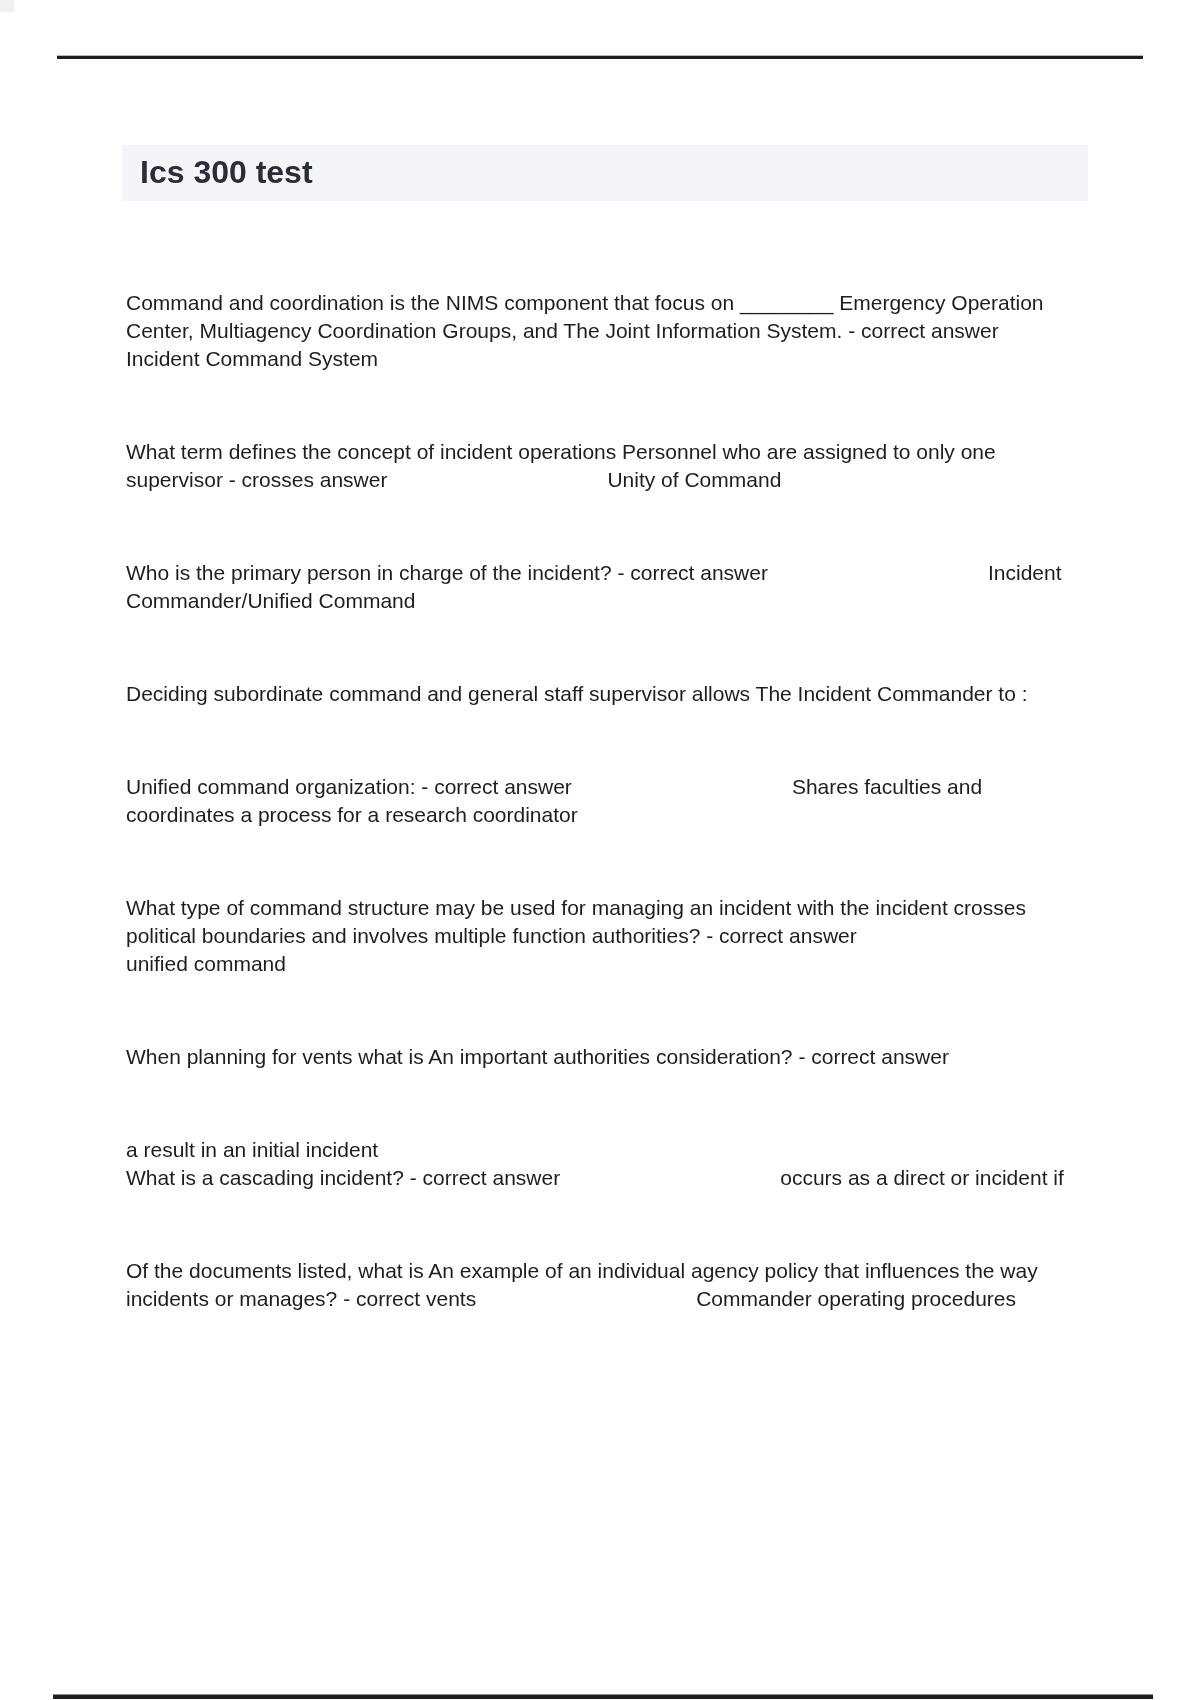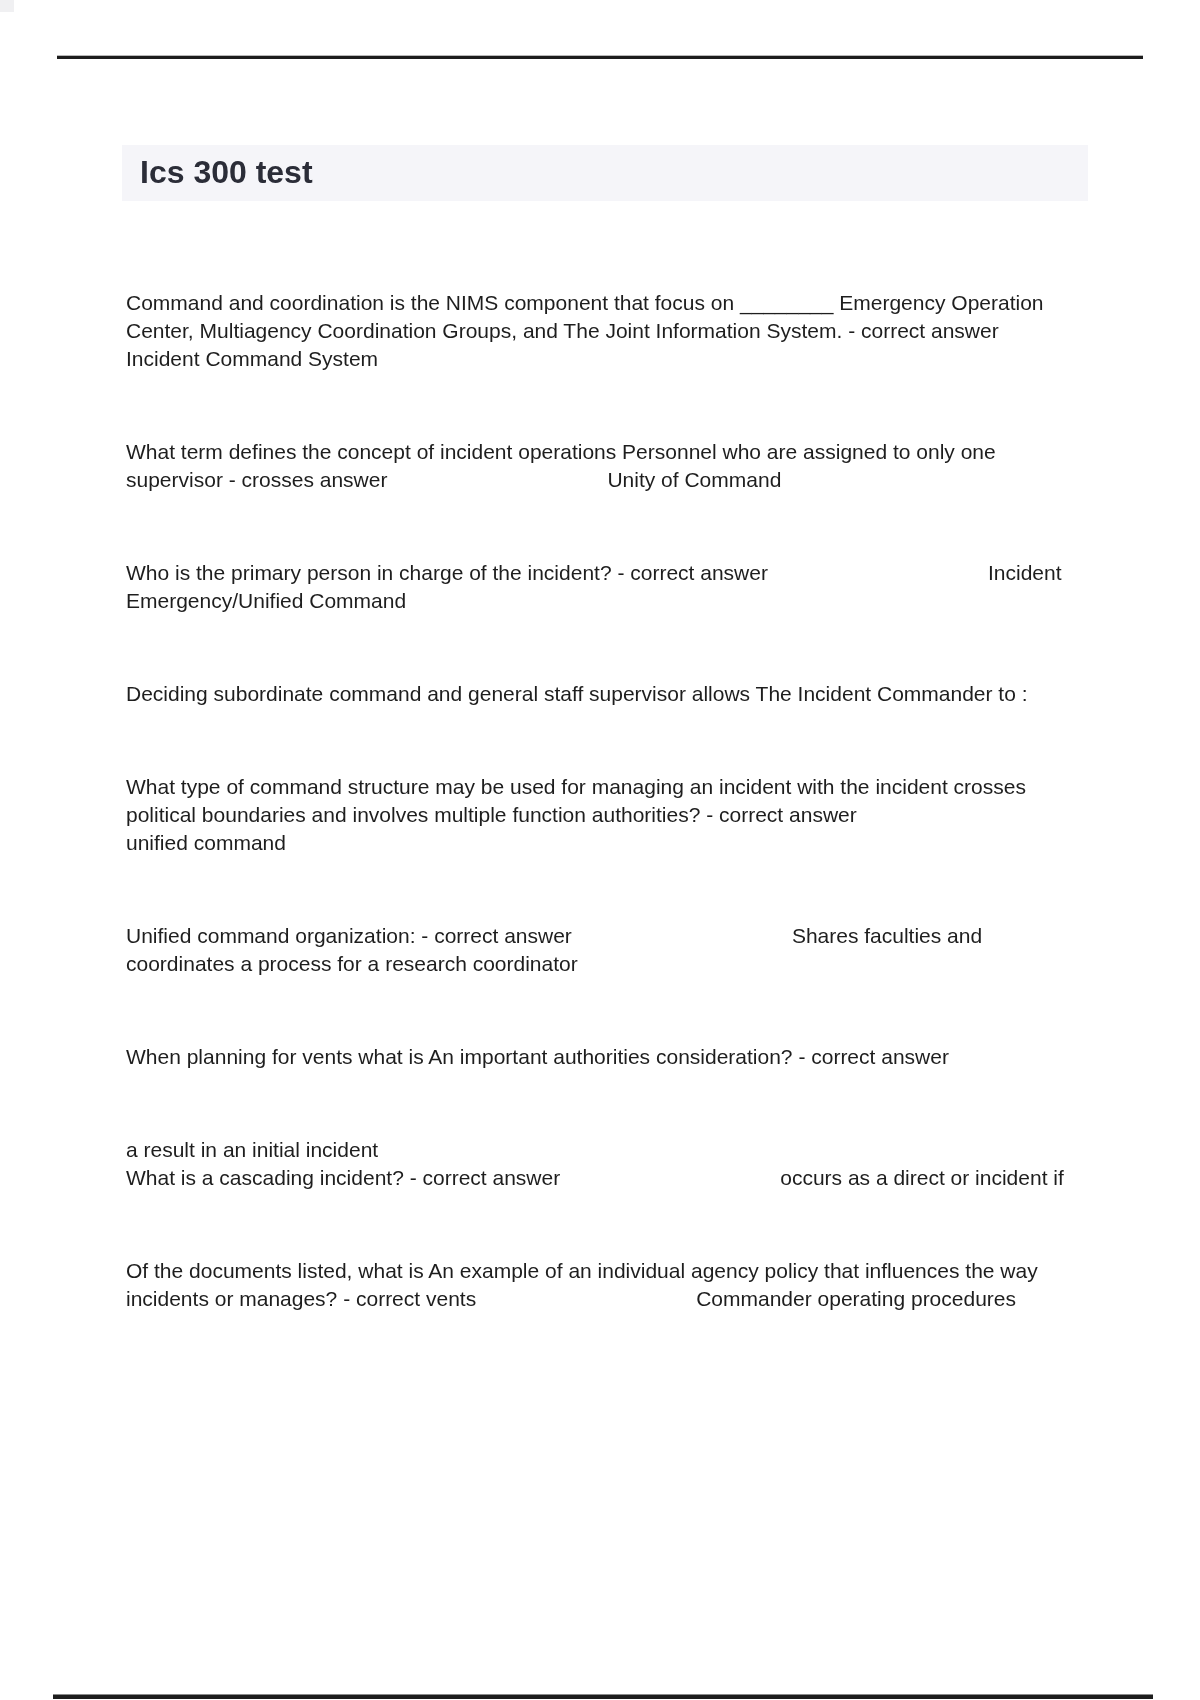--- a/index.html
+++ b/index.html
@@ -94,33 +94,33 @@
         <div class="line"><span>Command and coordination is the NIMS component that focus on ________ Emergency Operation</span></div>
         <div class="line"><span>Center, Multiagency Coordination Groups, and The Joint Information System. - correct answer</span></div>
         <div class="line"><span>Incident Command System</span></div>
       </div>
       <div class="para">
         <div class="line"><span>What term defines the concept of incident operations Personnel who are assigned to only one</span></div>
         <div class="line"><span>supervisor - crosses answer</span><span class="tab-gap" style="width: 220px;"></span><span>Unity of Command</span></div>
       </div>
       <div class="para">
         <div class="line"><span>Who is the primary person in charge of the incident? - correct answer</span><span class="tab-gap" style="width: 220px;"></span><span>Incident</span></div>
-        <div class="line"><span>Emergency/Unified Command</span></div>
+        <div class="line"><span>Commander/Unified Command</span></div>
       </div>
       <div class="para">
         <div class="line"><span>Deciding subordinate command and general staff supervisor allows The Incident Commander to :</span></div>
       </div>
       <div class="para">
+        <div class="line"><span>Unified command organization: - correct answer</span><span class="tab-gap" style="width: 220px;"></span><span>Shares faculties and</span></div>
+        <div class="line"><span>coordinates a process for a research coordinator</span></div>
+      </div>
+      <div class="para">
         <div class="line"><span>What type of command structure may be used for managing an incident with the incident crosses</span></div>
         <div class="line"><span>political boundaries and involves multiple function authorities? - correct answer</span></div>
         <div class="line"><span>unified command</span></div>
-      </div>
-      <div class="para">
-        <div class="line"><span>Unified command organization: - correct answer</span><span class="tab-gap" style="width: 220px;"></span><span>Shares faculties and</span></div>
-        <div class="line"><span>coordinates a process for a research coordinator</span></div>
       </div>
       <div class="para">
         <div class="line"><span>When planning for vents what is An important authorities consideration? - correct answer</span></div>
       </div>
       <div class="para">
         <div class="line"><span>a result in an initial incident</span></div>
         <div class="line"><span>What is a cascading incident? - correct answer</span><span class="tab-gap" style="width: 220px;"></span><span>occurs as a direct or incident if</span></div>
       </div>
       <div class="para">
         <div class="line"><span>Of the documents listed, what is An example of an individual agency policy that influences the way</span></div>

